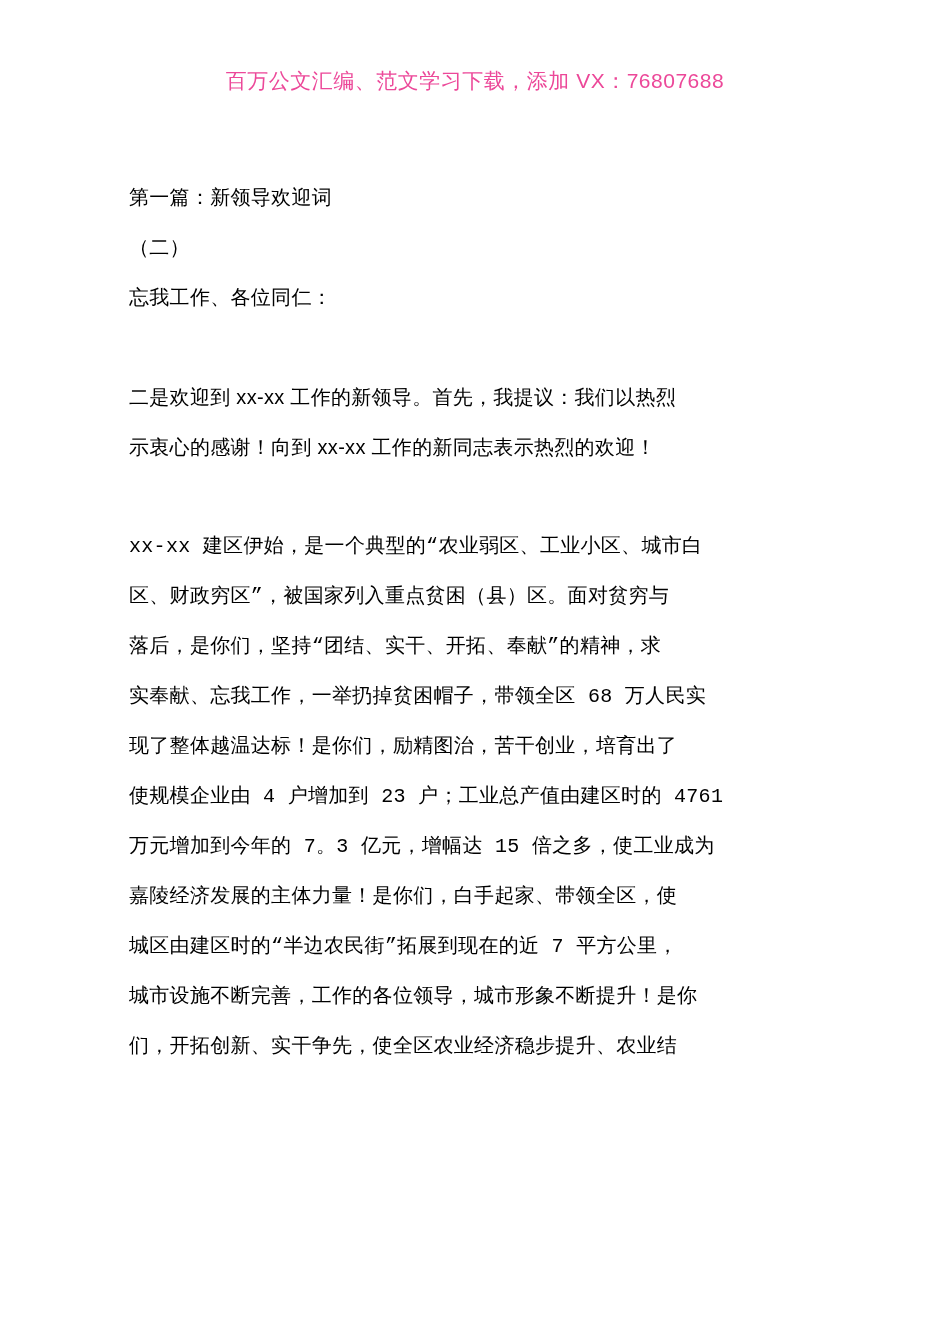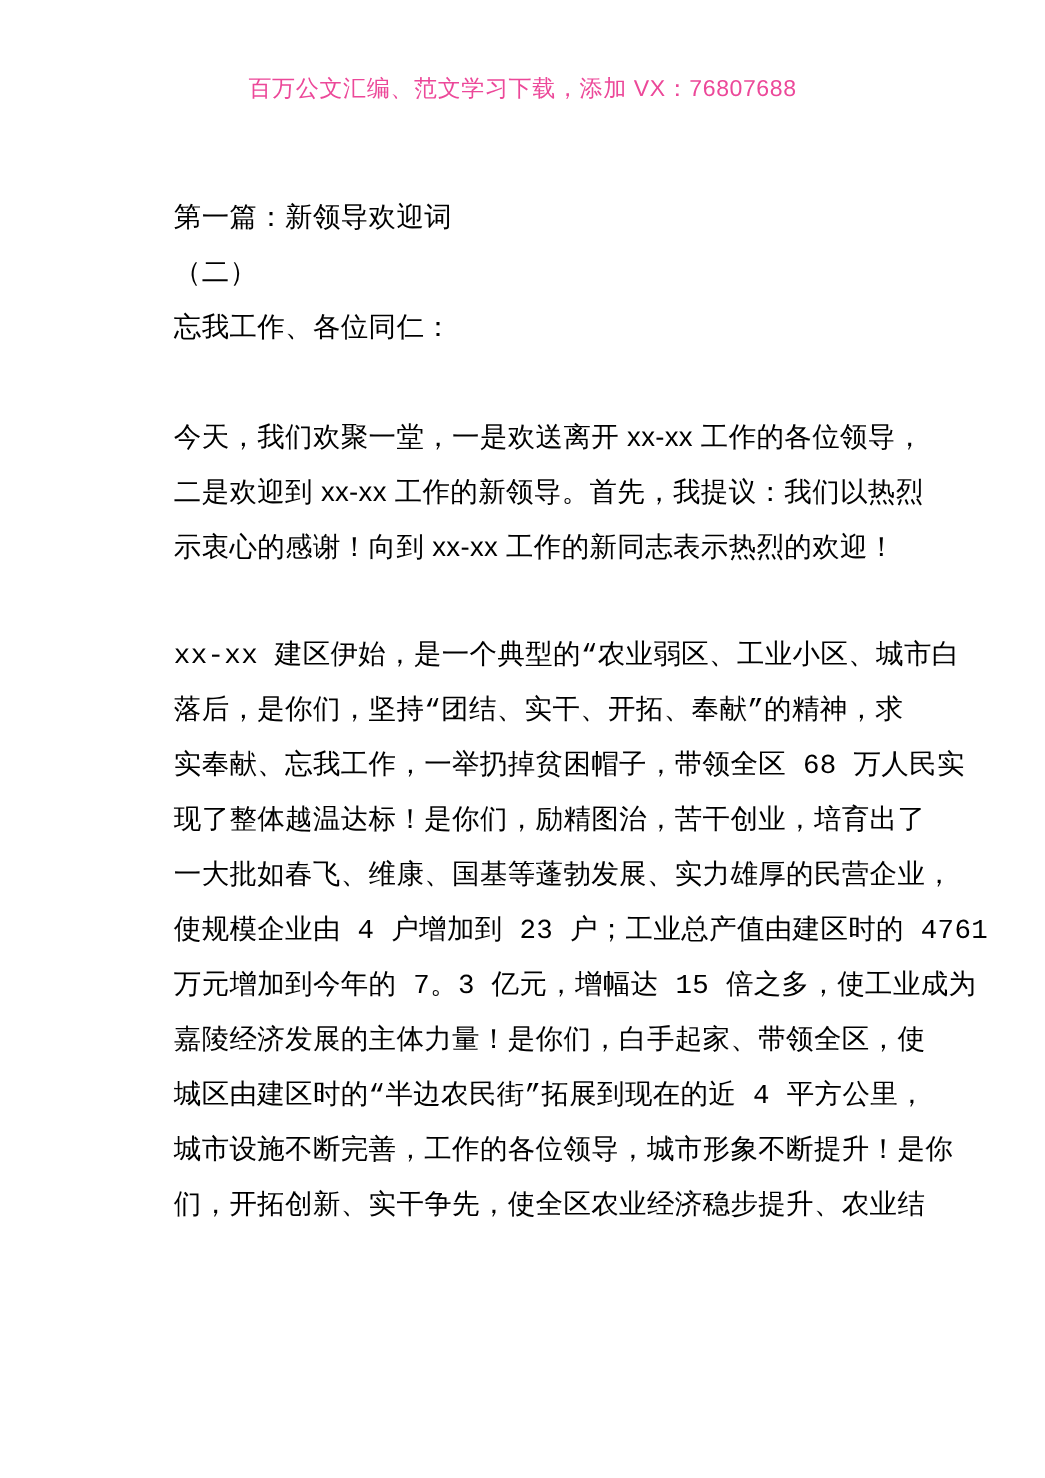--- a/index.html
+++ b/index.html
@@ -23,24 +23,24 @@
     text-align: center;
     font-size: 21px;
     line-height: 34px;
     font-weight: 400;
     letter-spacing: 0.5px;
     white-space: nowrap;
   }
   .document-body {
     position: absolute;
     top: 172px;
-    left: 158px;
+    left: 129px;
     width: 680px;
     color: #000000;
-    font-size: 25px;
+    font-size: 20px;
     font-weight: 400;
   }
   .block {
     margin: 0 0 50px 0;
   }
   .block:last-child {
     margin-bottom: 0;
     font-family: Liberation Mono, monospace;
   }
   .text-line {
@@ -54,31 +54,30 @@
 
 <div class="page">
   <div class="promo-banner" style="color: #ec4899;">百万公文汇编、范文学习下载，添加 VX：76807688</div>
   <div class="document-body">
       <div class="block">
         <div class="text-line">第一篇：新领导欢迎词</div>
         <div class="text-line">（二）</div>
         <div class="text-line">忘我工作、各位同仁：</div>
       </div>
       <div class="block">
-        <div class="text-line">今天，我们欢聚一堂，一是欢送离开 xx-xx 工作的各位领导，</div>
         <div class="text-line">二是欢迎到 xx-xx 工作的新领导。首先，我提议：我们以热烈</div>
         <div class="text-line">示衷心的感谢！向到 xx-xx 工作的新同志表示热烈的欢迎！</div>
       </div>
       <div class="block">
         <div class="text-line">xx-xx 建区伊始，是一个典型的“农业弱区、工业小区、城市白</div>
+        <div class="text-line">区、财政穷区”，被国家列入重点贫困（县）区。面对贫穷与</div>
         <div class="text-line">落后，是你们，坚持“团结、实干、开拓、奉献”的精神，求</div>
         <div class="text-line">实奉献、忘我工作，一举扔掉贫困帽子，带领全区 68 万人民实</div>
         <div class="text-line">现了整体越温达标！是你们，励精图治，苦干创业，培育出了</div>
-        <div class="text-line">一大批如春飞、维康、国基等蓬勃发展、实力雄厚的民营企业，</div>
         <div class="text-line">使规模企业由 4 户增加到 23 户；工业总产值由建区时的 4761</div>
         <div class="text-line">万元增加到今年的 7。3 亿元，增幅达 15 倍之多，使工业成为</div>
         <div class="text-line">嘉陵经济发展的主体力量！是你们，白手起家、带领全区，使</div>
-        <div class="text-line">城区由建区时的“半边农民街”拓展到现在的近 4 平方公里，</div>
+        <div class="text-line">城区由建区时的“半边农民街”拓展到现在的近 7 平方公里，</div>
         <div class="text-line">城市设施不断完善，工作的各位领导，城市形象不断提升！是你</div>
         <div class="text-line">们，开拓创新、实干争先，使全区农业经济稳步提升、农业结</div>
       </div>
     </div>
 </div>
 
 </body></html>

